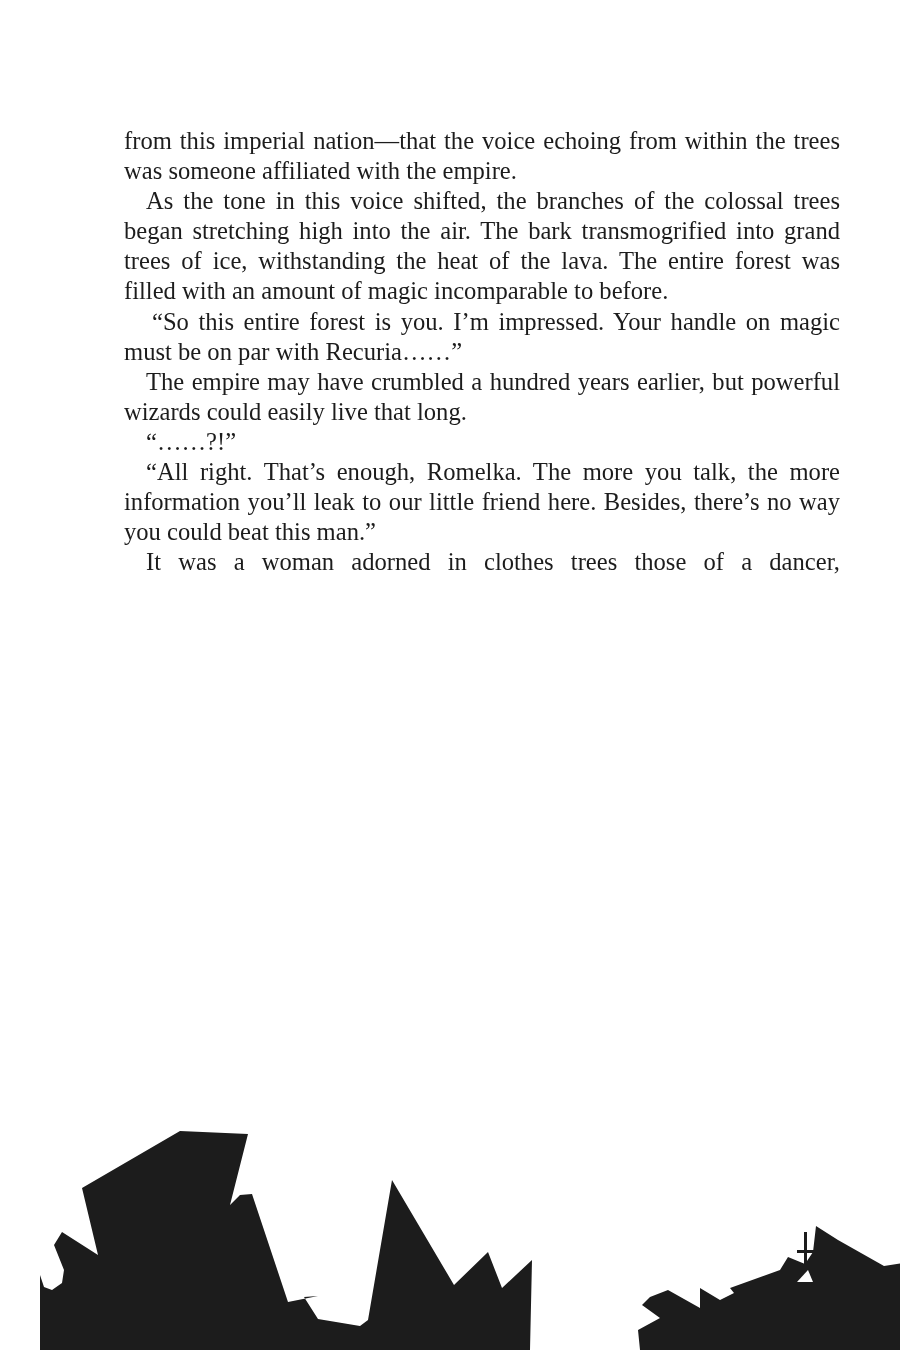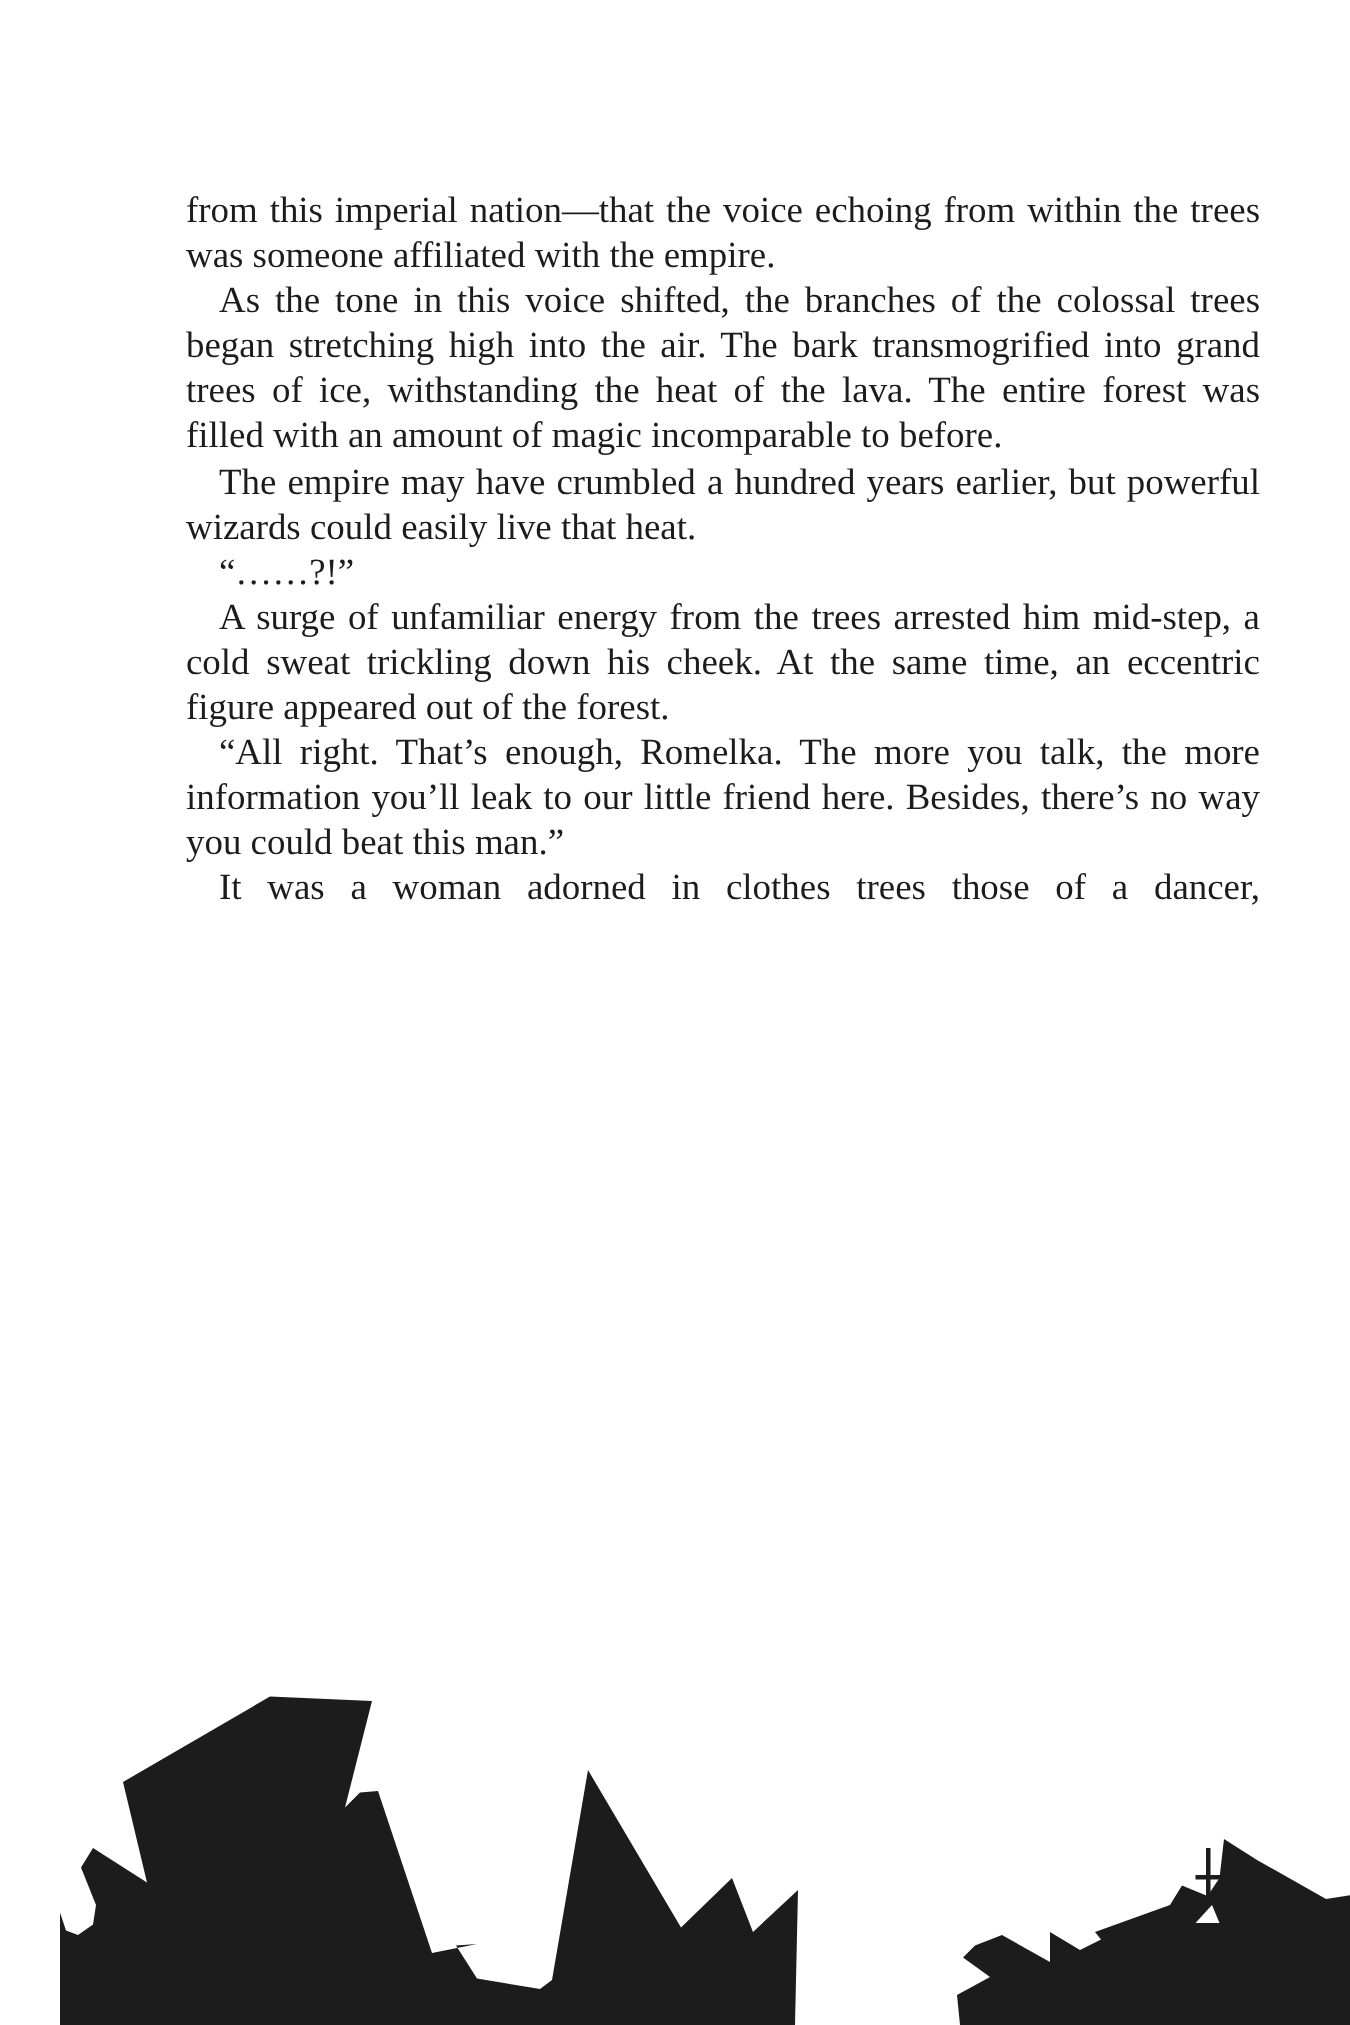--- a/index.html
+++ b/index.html
@@ -17,23 +17,23 @@
   .p.wide { text-indent: 28px; }
   .silhouette { position: absolute; left: 0; top: 1100px; width: 900px; height: 250px; }
 </style>
 </head>
 <body>
 
 <div class="page">
   <div class="text-block">
     <p class="p noindent">from this imperial nation—that the voice echoing from within the trees was someone affiliated with the empire.</p>
     <p class="p">As the tone in this voice shifted, the branches of the colossal trees began stretching high into the air. The bark transmogrified into grand trees of ice, withstanding the heat of the lava. The entire forest was filled with an amount of magic incomparable to before.</p>
-    <p class="p">The empire may have crumbled a hundred years earlier, but powerful wizards could easily live that heat.</p>
+    <p class="p wide">“So this entire forest is you. I’m impressed. Your handle on magic must be on par with Recuria……”</p>
+    <p class="p">The empire may have crumbled a hundred years earlier, but powerful wizards could easily live that long.</p>
     <p class="p">“……?!”</p>
-    <p class="p">A surge of unfamiliar energy from the trees arrested him mid-step, a cold sweat trickling down his cheek. At the same time, an eccentric figure appeared out of the forest.</p>
     <p class="p">“All right. That’s enough, Romelka. The more you talk, the more information you’ll leak to our little friend here. Besides, there’s no way you could beat this man.”</p>
     <p class="p last">It was a woman adorned in clothes trees those of a dancer,</p>
   </div>
 
   <svg class="silhouette" viewBox="0 1100 900 250">
     <g fill="#1c1c1c">
 
       <polygon points="0,1350 0,1275 4,1287 12,1290 22,1283 24,1270 14,1245 22,1232 58,1255 42,1188 140,1131 208,1134 190,1205 200,1195 212,1194 248,1302 278,1296 264,1297 278,1319 320,1326 328,1320 352,1180 414,1285 448,1252 462,1288 492,1260 490,1350"></polygon>
 
       <polygon points="600,1350 598,1330 620,1318 602,1305 610,1297 628,1290 660,1308 660,1288 680,1300 694,1293 690,1288 740,1270 748,1257 765,1264 773,1252 776,1226 798,1240 844,1266 870,1262 872,1242 876,1250 900,1215 900,1350"></polygon>

